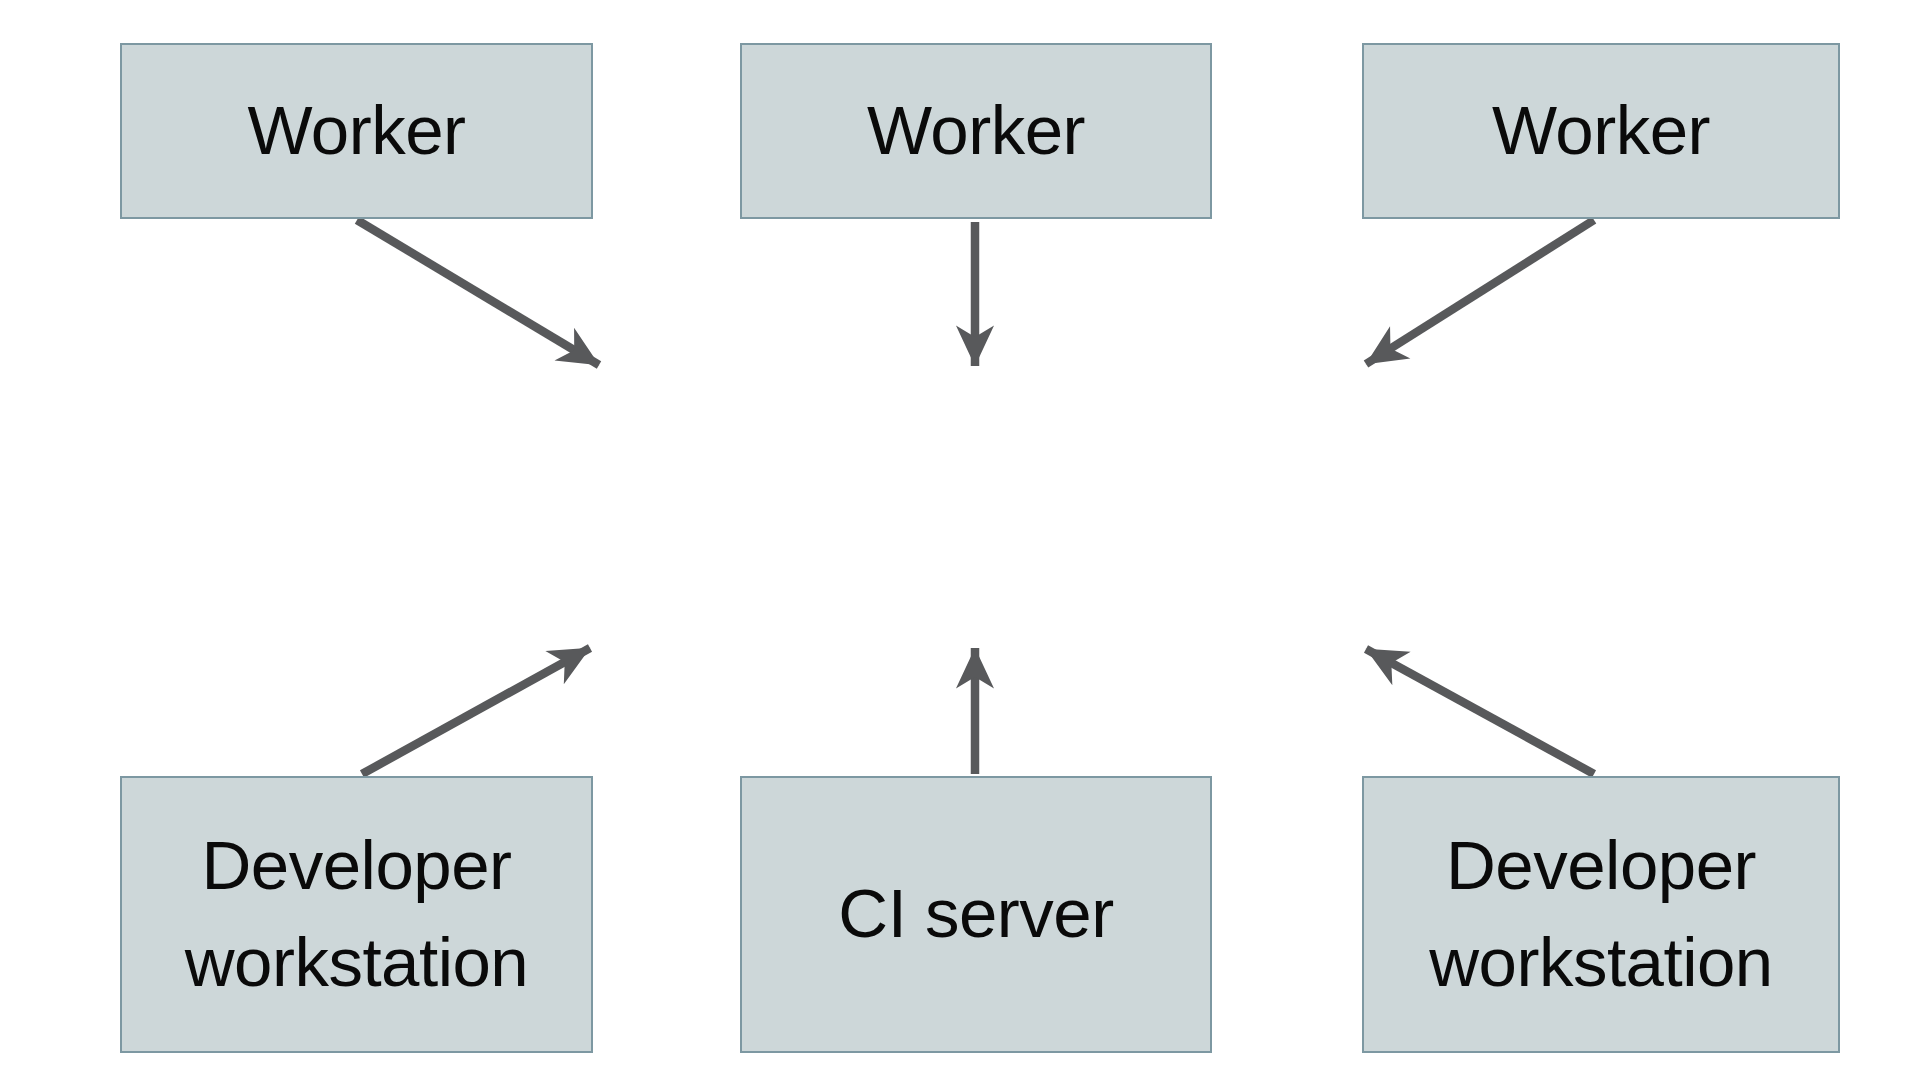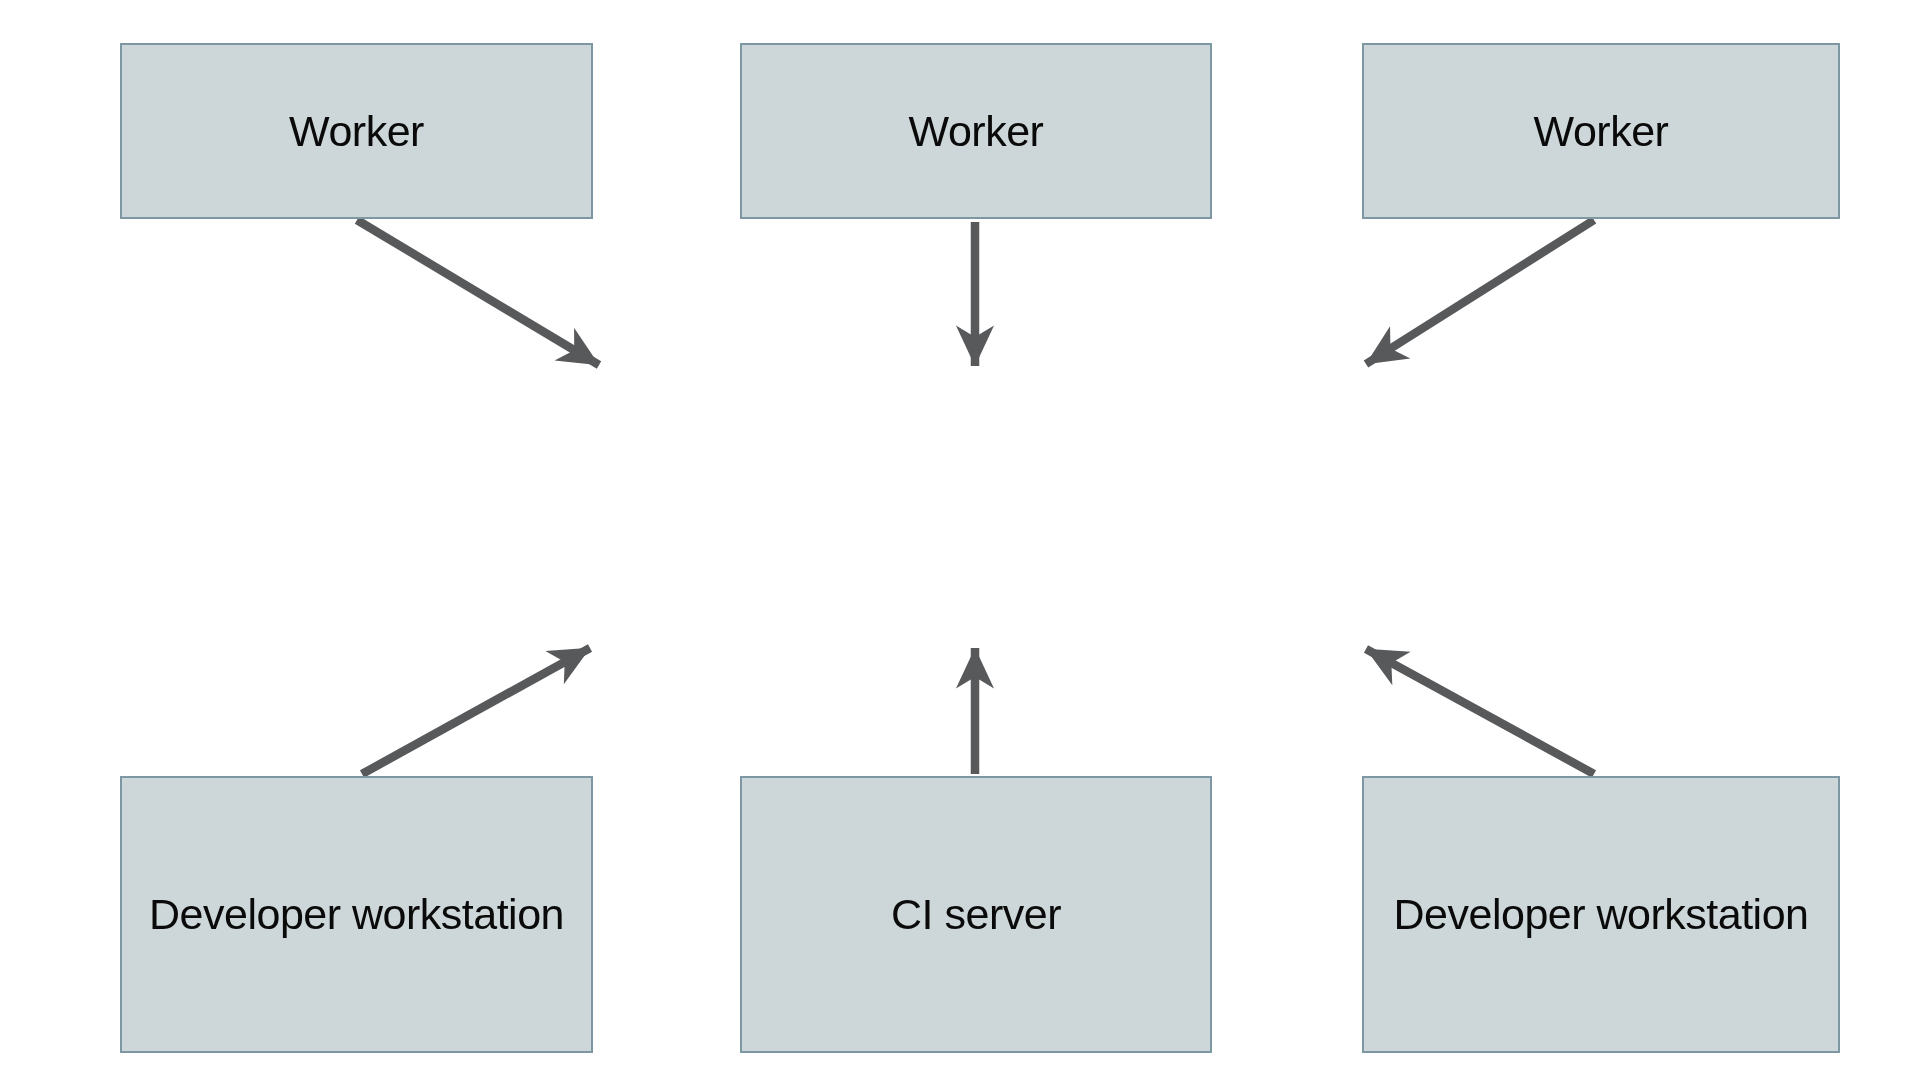--- a/index.html
+++ b/index.html
@@ -41,21 +41,21 @@
   .node{
     position:absolute;
     box-sizing:border-box;
     display:flex;
     align-items:center;
     justify-content:center;
     text-align:center;
     background:var(--node-fill,#cdd7d9);
     border:2px solid var(--node-border,#7d98a2);
     color:var(--text,#0a0a0a);
-    font-size:43px;
+    font-size:69px;
     line-height:1.4;
     letter-spacing:-0.5px;
   }
   .node span{display:block;padding:0 10px;}
   #n-worker1{left:120px;top:43px;width:473px;height:176px;}
   #n-worker2{left:740px;top:43px;width:472px;height:176px;}
   #n-worker3{left:1362px;top:43px;width:478px;height:176px;}
   #n-build  {left:592px;top:371px;width:766px;height:273px;}
   #n-dev1   {left:120px;top:776px;width:473px;height:277px;}
   #n-ci     {left:740px;top:776px;width:472px;height:277px;}

